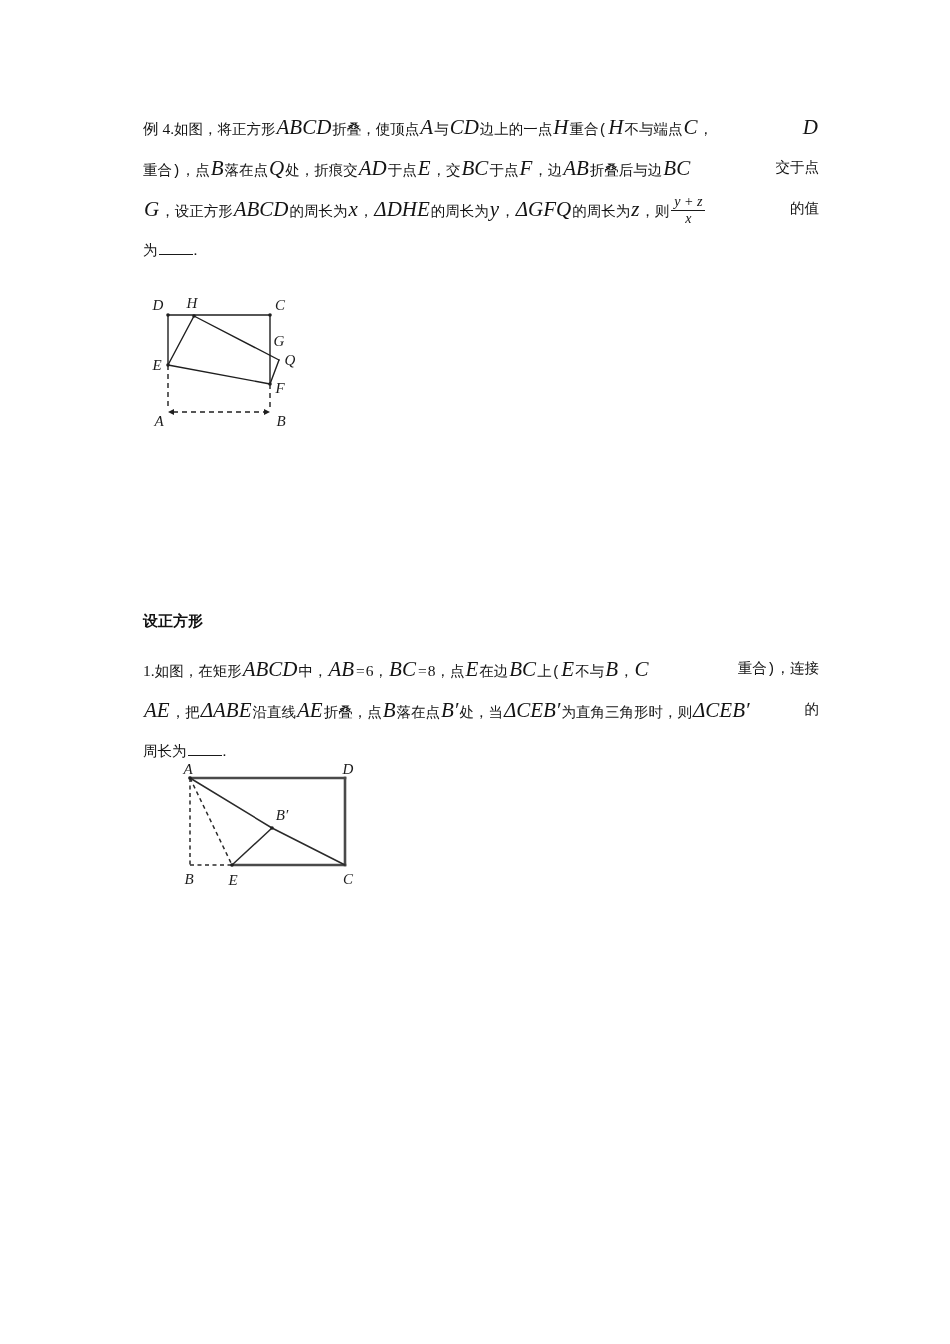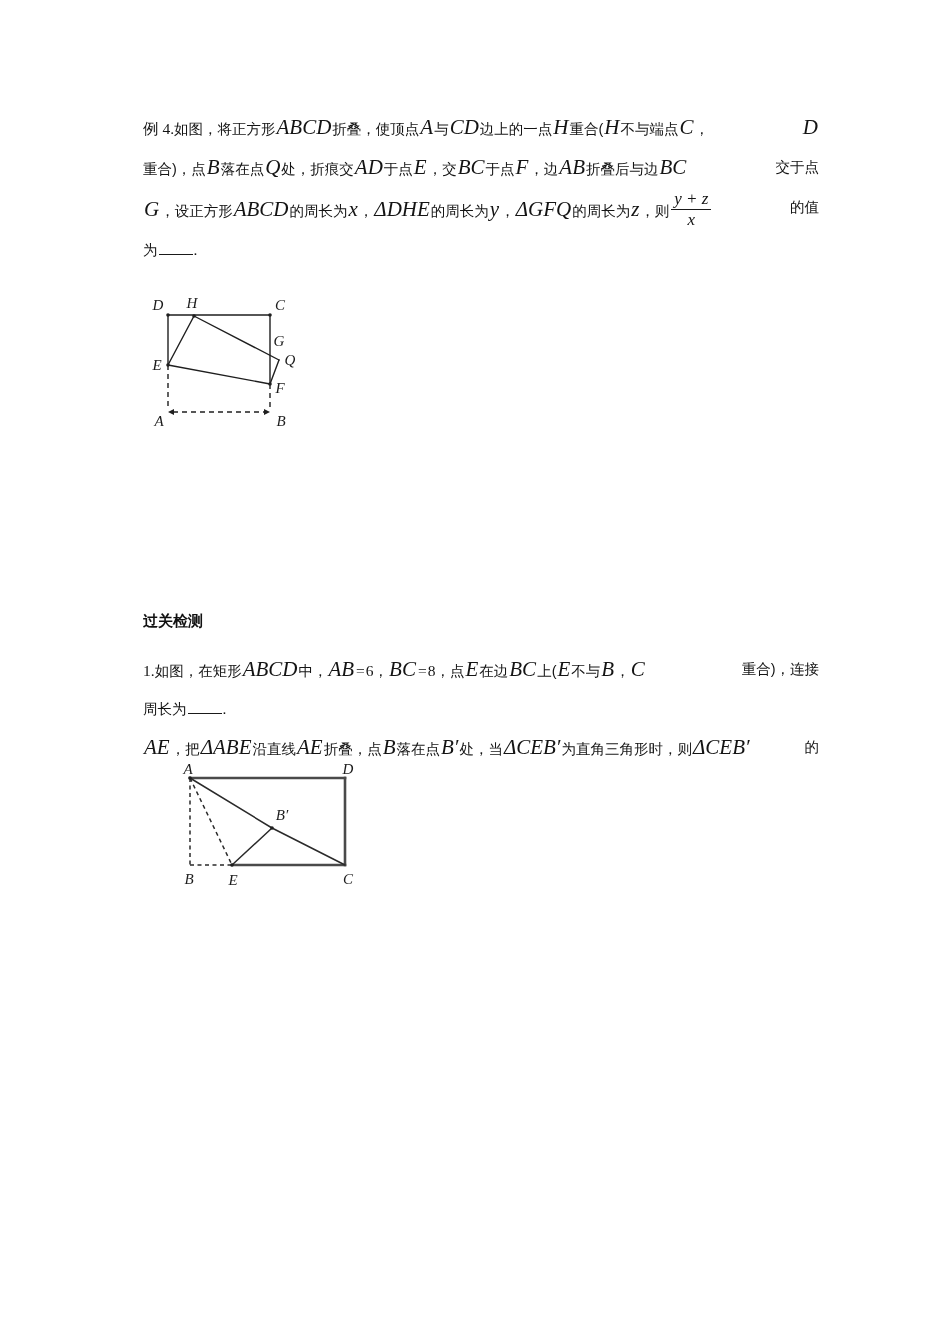--- a/index.html
+++ b/index.html
@@ -53,29 +53,29 @@
     font-style: normal;
     font-size: 15.5px;
     margin-top: 20px;
   }
   .mop {
     font-family: "Liberation Serif", "DejaVu Serif", serif;
     font-style: normal;
     font-size: 15.5px;
     padding: 0 1px;
   }
-  .cjk { font-family: Liberation Sans, sans-serif; font-size: 14.5px; }
+  .cjk { font-family: Liberation Mono, monospace; font-size: 14.5px; }
 
   
   .frac {
     display: inline-block;
     vertical-align: -0.52em;
     text-align: center;
     font-style: italic;
-    font-size: 17px;
+    font-size: 14px;
     line-height: 1.18;
     margin: 1px 2px;
   }
   .frac .num { display: block; padding: 0 3px; }
   .frac .den { display: block; border-top: 1px solid #1a1a1a; padding: 0 3px; }
 
   .blank {
     display: inline-block;
     width: 34px;
     border-bottom: 1px solid #1a1a1a;
@@ -164,35 +164,35 @@
       <text class="lbl" x="139" y="58" text-anchor="middle">G</text>
       <text class="lbl" x="150" y="77" text-anchor="middle">Q</text>
       <text class="lbl" x="140" y="105" text-anchor="middle">F</text>
       <text class="lbl" x="19" y="138" text-anchor="middle">A</text>
       <text class="lbl" x="141" y="138" text-anchor="middle">B</text>
     </svg>
   </div>
 
   <div class="content" style="top:612px;">
 
-    <div class="section-head">过关检测</div>
+    <div class="section-head">设正方形</div>
 
     <div class="para" style="margin-top:19px;">
 
       <span class="ln justify">
           <span><span class="mn">1.</span><span class="cjk">如图，在矩形</span><span class="mi">ABCD</span><span class="cjk">中，</span><span class="mi">AB</span><span class="mop">=</span><span class="mn">6</span><span class="cjk">，</span><span class="mi">BC</span><span class="mop">=</span><span class="mn">8</span><span class="cjk">，点</span><span class="mi">E</span><span class="cjk">在边</span><span class="mi">BC</span><span class="cjk">上(</span><span class="mi">E</span><span class="cjk">不与</span><span class="mi">B</span><span class="cjk">，</span><span class="mi">C</span></span>
           <span class="cjk">重合)，连接</span>
         </span>
 
-      <span class="ln"><span class="cjk">周长为</span><span class="blank"></span><span class="mn">.</span></span>
-
       <span class="ln justify">
           <span><span class="mi">AE</span><span class="cjk">，把</span><span class="mi">ΔABE</span><span class="cjk">沿直线</span><span class="mi">AE</span><span class="cjk">折叠，点</span><span class="mi">B</span><span class="cjk">落在点</span><span class="mi">B′</span><span class="cjk">处，当</span><span class="mi">ΔCEB′</span><span class="cjk">为直角三角形时，则</span><span class="mi">ΔCEB′</span></span>
           <span class="cjk">的</span>
         </span>
+
+      <span class="ln"><span class="cjk">周长为</span><span class="blank"></span><span class="mn">.</span></span>
     </div>
   </div>
 
   <div class="figure" style="left:178px; top:765px;">
     <svg width="220" height="130" viewBox="0 0 220 130">
       <g stroke="#4a4a4a" stroke-width="2.6" fill="none" stroke-linecap="square">
         <line x1="12" y1="13" x2="167" y2="13"></line>
         <line x1="167" y1="13" x2="167" y2="100"></line>
         <line x1="54" y1="100" x2="167" y2="100"></line>
       </g>

